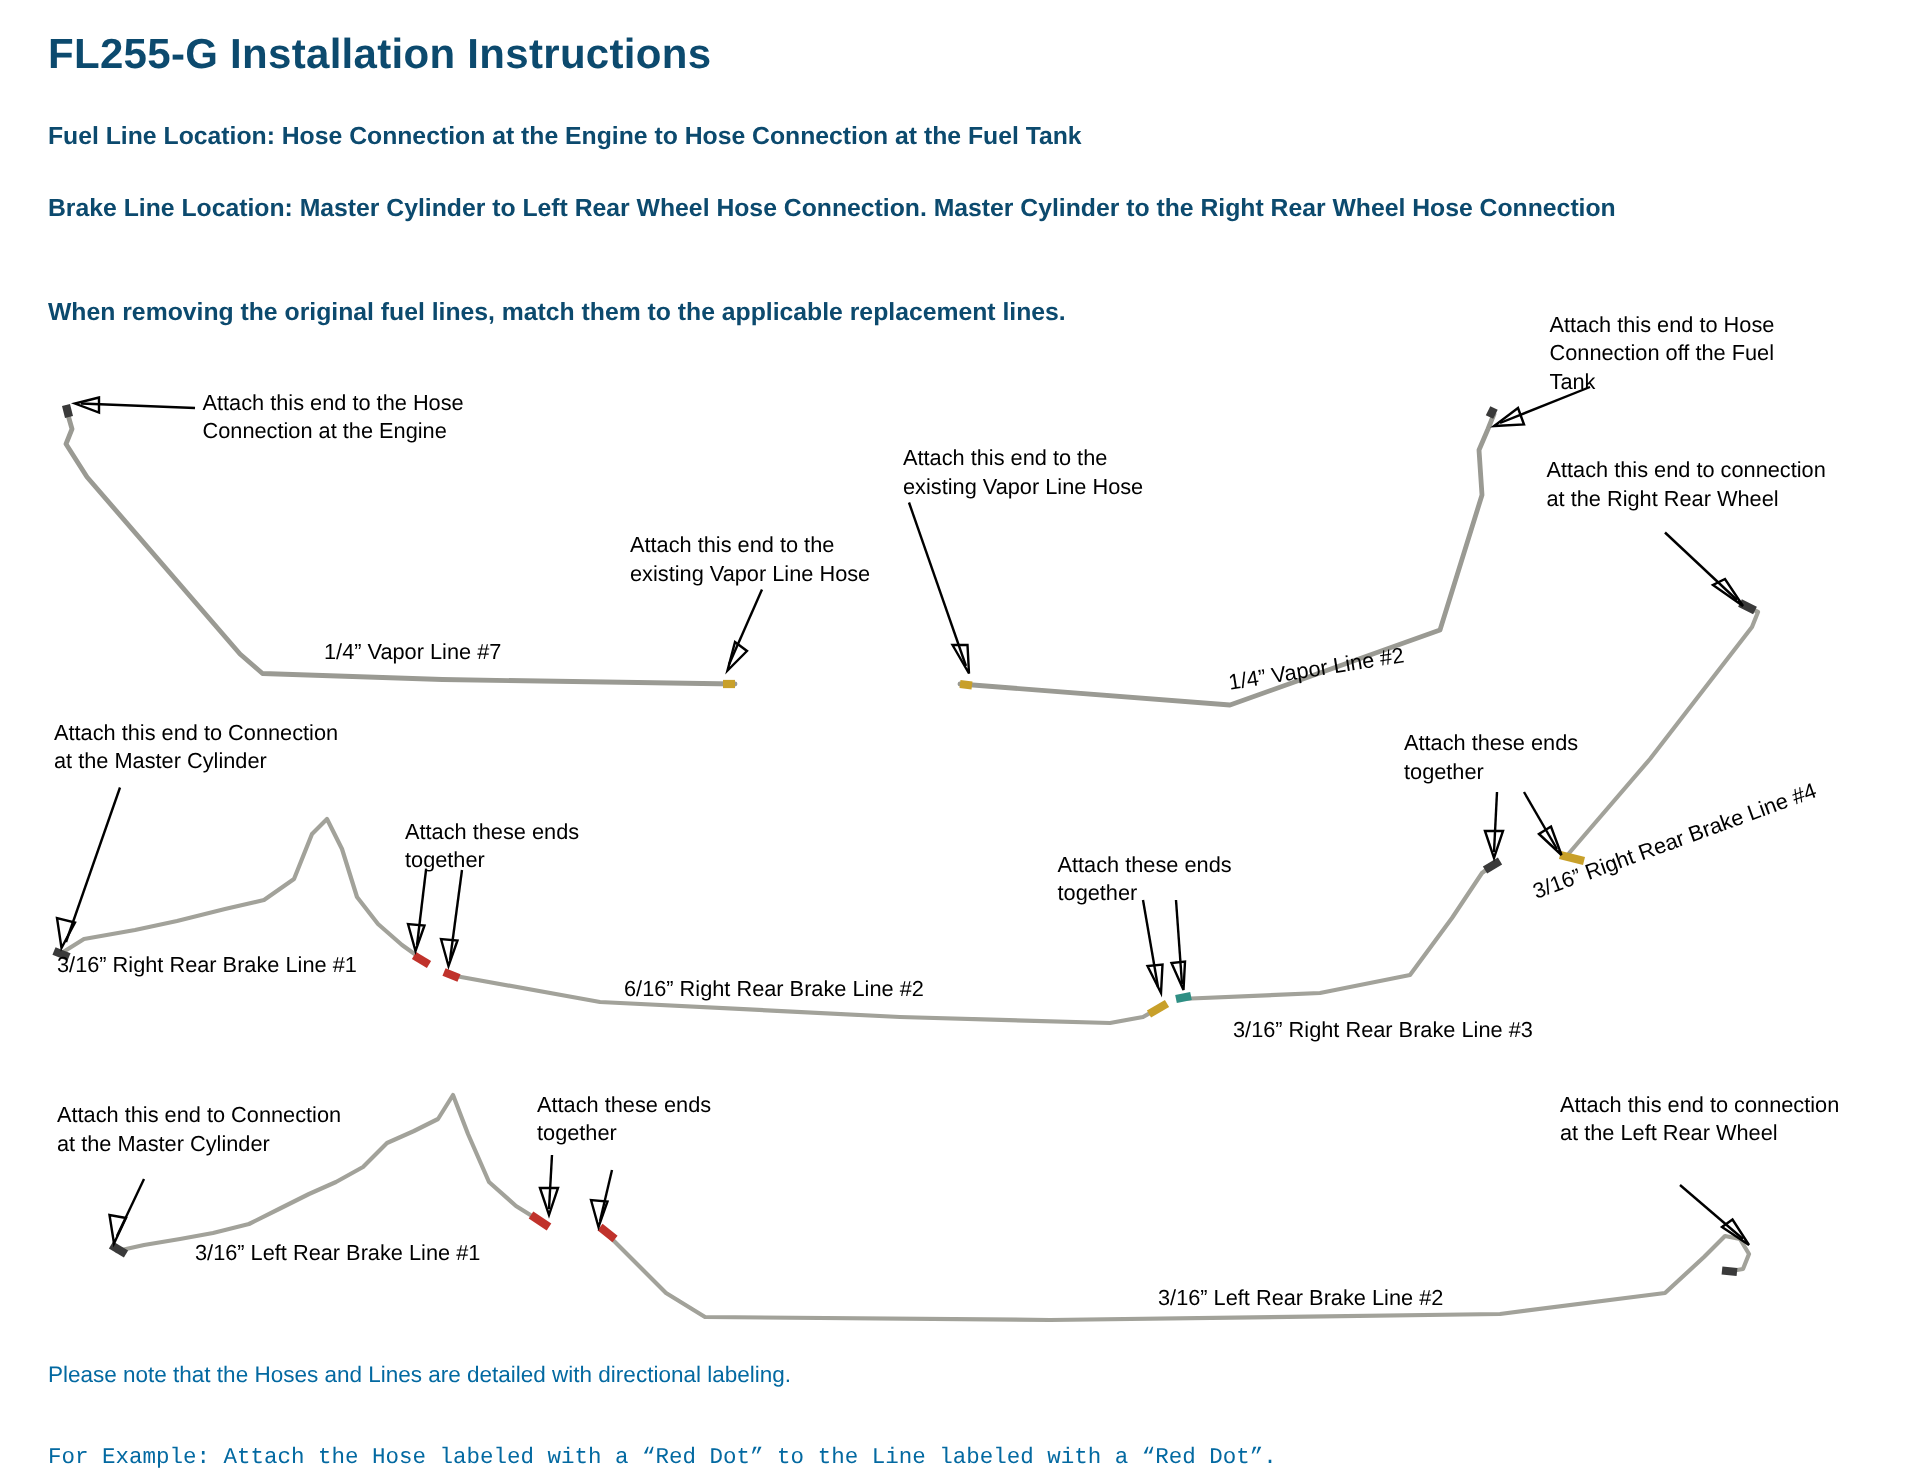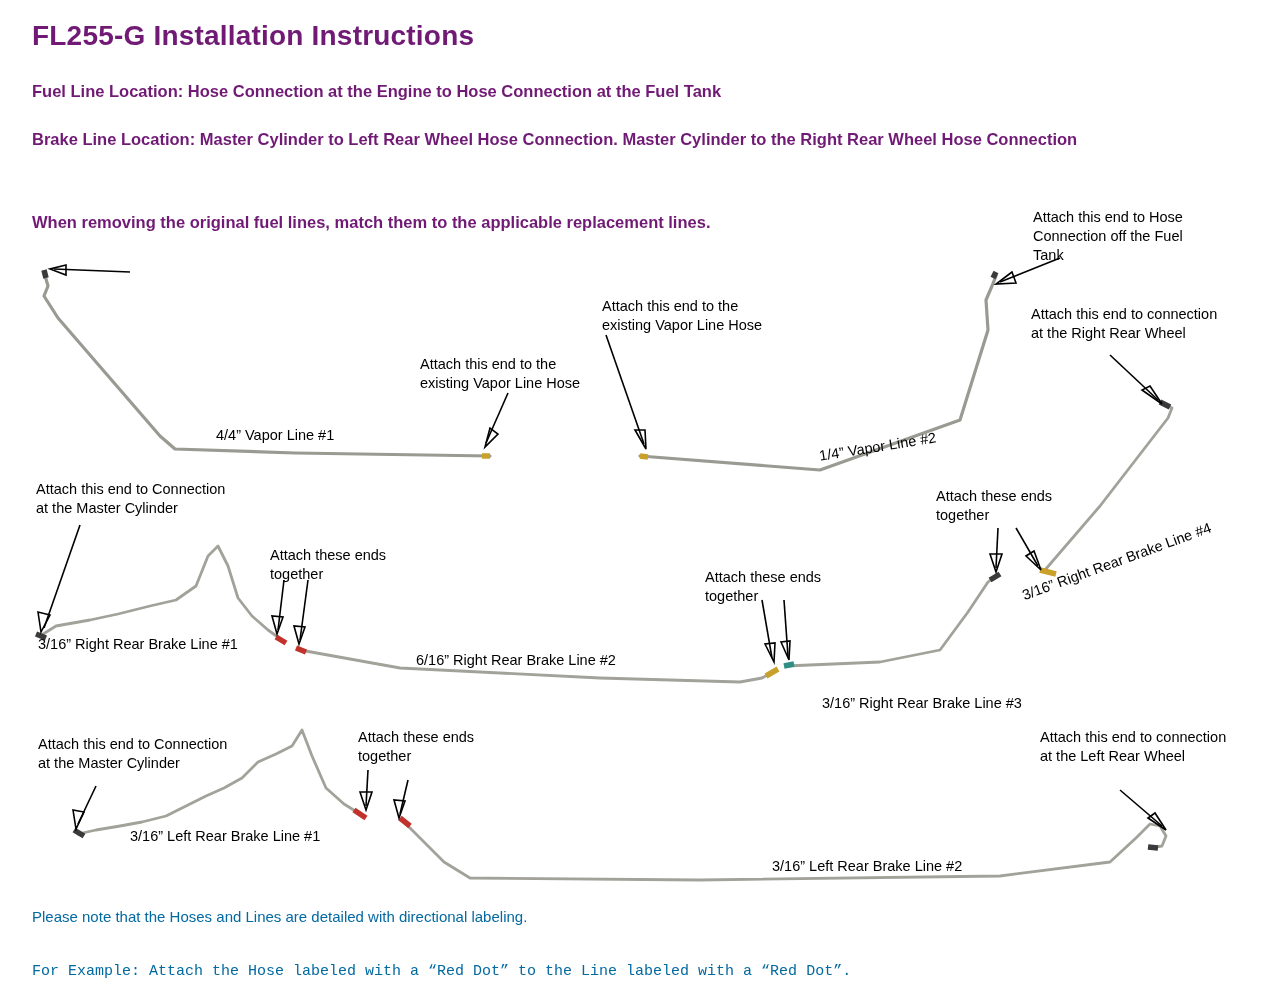--- a/index.html
+++ b/index.html
@@ -14,21 +14,21 @@
   #page {
     position: relative;
     width: 1280px;
     height: 989px;
     overflow: hidden;
     background: #ffffff;
   }
   .hdr {
     position: absolute;
     font-weight: bold;
-    color: #701a75;
+    color: #0c4a6e;
   }
   #title {
     left: 32px;
     top: 20px;
     font-size: 28px;
     letter-spacing: 0.2px;
   }
   #fuel-loc {
     left: 32px;
     top: 82px;
@@ -36,21 +36,21 @@
   }
   #brake-loc {
     left: 32px;
     top: 128px;
     font-size: 16.5px;
     width: 1160px;
     line-height: 1.35;
   }
   #match-note {
     left: 32px;
-    top: 213px;
+    top: 199px;
     font-size: 16.5px;
   }
   .callout {
     position: absolute;
     font-size: 14.5px;
     line-height: 1.32;
     color: #000;
     font-weight: normal;
     white-space: pre-line;
   }
@@ -203,20 +203,22 @@
       <path class="arrow" d="M368,770 L366,806"></path>
       <path class="arrow" d="M360,792 L366,810 L372,792 Z" fill="#000"></path>
       <path class="arrow" d="M408,780 L400,814"></path>
       <path class="arrow" d="M394,800 L399,818 L405,801 Z" fill="#000"></path>
 
       <path class="arrow" d="M1120,790 L1162,826"></path>
       <path class="arrow" d="M1148,818 L1166,830 L1155,813 Z" fill="#000"></path>
     </g>
   </svg>
 
+  <div class="callout" style="left:135px; top:260px;">Attach this end to the Hose
+Connection at the Engine</div>
   <div class="callout" style="left:420px; top:355px;">Attach this end to the
 existing Vapor Line Hose</div>
   <div class="callout" style="left:602px; top:297px;">Attach this end to the
 existing Vapor Line Hose</div>
   <div class="callout" style="left:1033px; top:196px;margin-top:12px;">Attach this end to Hose
 Connection off the Fuel
 Tank</div>
   <div class="callout" style="left:1031px; top:305px;">Attach this end to connection
 at the Right Rear Wheel</div>
   <div class="callout" style="left:36px;  top:480px;">Attach this end to Connection
@@ -227,25 +229,25 @@
 together</div>
   <div class="callout" style="left:936px; top:487px;">Attach these ends
 together</div>
   <div class="callout" style="left:38px;  top:735px;">Attach this end to Connection
 at the  Master Cylinder</div>
   <div class="callout" style="left:358px; top:728px;">Attach these ends
 together</div>
   <div class="callout" style="left:1040px; top:728px;">Attach this end to connection
 at the Left Rear Wheel</div>
 
-  <div class="linelabel" style="left:216px; top:427px;">4/4” Vapor Line #1</div>
+  <div class="linelabel" style="left:216px; top:427px;">1/4” Vapor Line #7</div>
   <div class="linelabel rot-a" style="left:818px; top:448px;">1/4” Vapor Line #2</div>
   <div class="linelabel rot-b" style="left:1020px; top:588px;">3/16” Right Rear Brake Line #4</div>
   <div class="linelabel" style="left:38px;  top:636px;">3/16” Right Rear Brake Line #1</div>
   <div class="linelabel" style="left:416px; top:652px;">6/16” Right Rear Brake Line #2</div>
-  <div class="linelabel" style="left:822px; top:679px;margin-top:16px;">3/16” Right Rear Brake Line #3</div>
+  <div class="linelabel" style="left:822px; top:679px;">3/16” Right Rear Brake Line #3</div>
   <div class="linelabel" style="left:130px; top:828px;">3/16” Left Rear Brake Line #1</div>
   <div class="linelabel" style="left:772px; top:858px;">3/16” Left Rear Brake Line #2</div>
 
   <div class="footer" id="footer1">Please note that the Hoses and Lines are detailed with directional labeling.</div>
   <div class="footer" id="footer2">For Example: Attach the Hose labeled with a “Red Dot” to the Line labeled with a “Red Dot”.</div>
 
 </div>
 
 </body></html>

